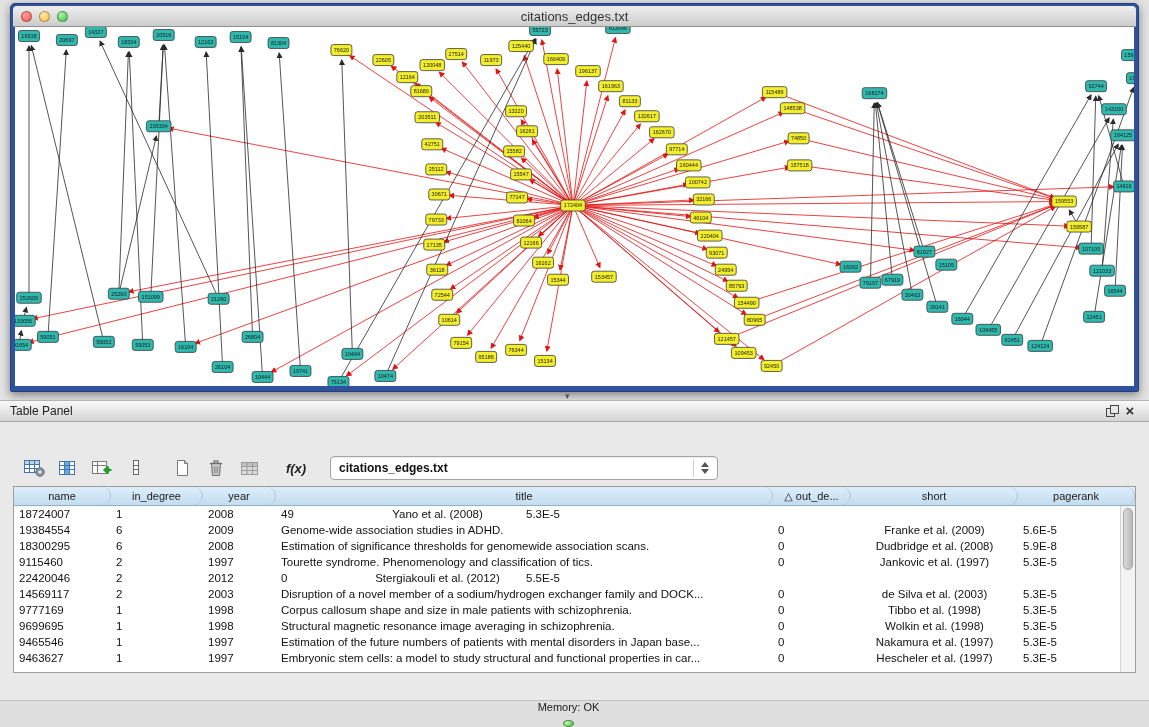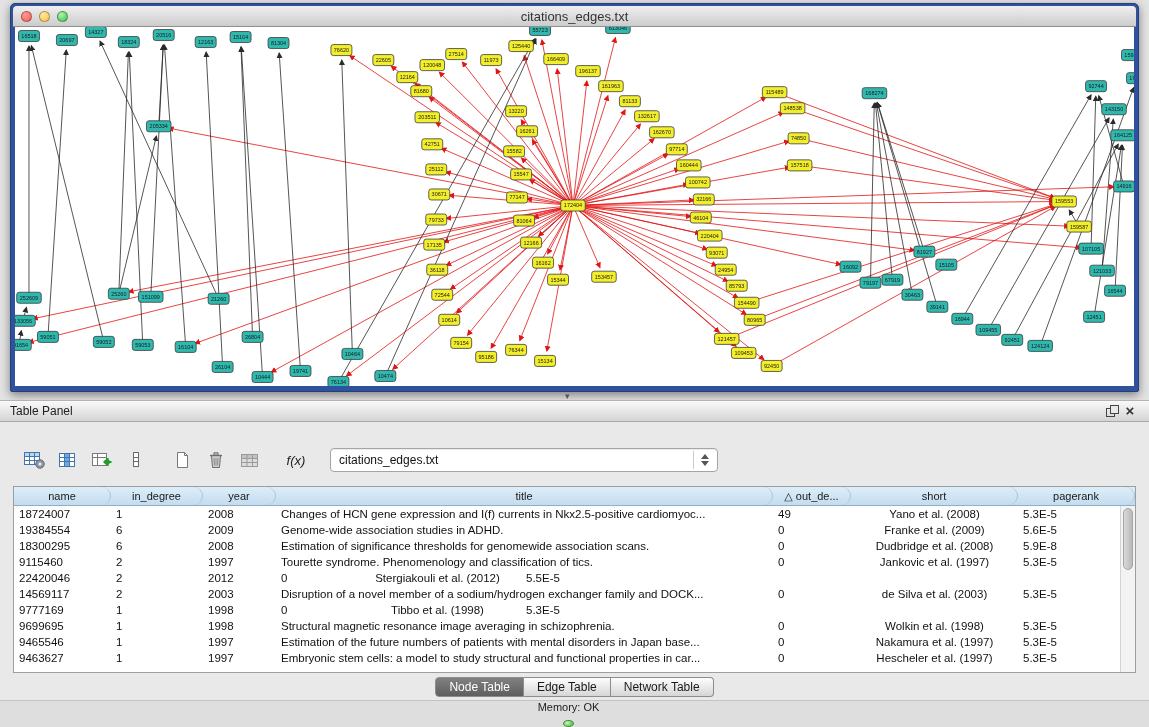--- a/index.html
+++ b/index.html
@@ -28,21 +28,21 @@
   
   .table-panel { position:absolute; top:400px; left:0; width:1149px; height:300px;
     background:#e9e9e9; border-top:1px solid #b3b3b3; }
   .panel-header { height:21px; background:linear-gradient(#f9f9f9,#d4d4d4);
     border-bottom:1px solid #a8a8a8; display:flex; align-items:center; padding:0 10px;
     font-size:12px; color:#222; }
   .panel-header .spacer { flex:1; }
   .hdr-btn { display:flex; align-items:center; justify-content:center; width:18px; height:16px; color:#333; }
   .hdr-close { font-size:15px; font-weight:bold; line-height:14px; }
 
-  .toolbar { position:absolute; top:44px; left:20px; height:30px; display:flex; align-items:center; gap:6px; }
+  .toolbar { position:absolute; top:52px; left:20px; height:30px; display:flex; align-items:center; gap:6px;font-weight:bold; }
   .tool-btn { width:28px; height:26px; display:flex; align-items:center; justify-content:center; }
   .tool-gap { width:6px; }
   .fx-label { font-size:13px; font-style:italic; color:#222; }
   .dropdown { margin-left:14px; width:388px; height:24px; background:#ffffff;
     border:1px solid #a5a5a5; border-radius:4px; display:flex; align-items:center;
     padding:0 8px; font-size:12px; color:#111; box-shadow:inset 0 1px 1px rgba(0,0,0,.08); }
   .dd-arrows { margin-left:auto; display:flex; flex-direction:column; gap:2px; align-items:center;
     border-left:1px solid #ccc; padding-left:7px; height:18px; justify-content:center; }
   .dd-arrows i { display:block; width:0; height:0; border-left:4px solid transparent; border-right:4px solid transparent; }
   .dd-up   { border-bottom:5px solid #555; }
@@ -535,21 +535,20 @@
         <div class="tcell c3">title</div>
         <div class="tcell c4">△ out_de...</div>
         <div class="tcell c5">short</div>
         <div class="tcell c6">pagerank</div>
       </div>
     <div class="tbody">
         <div class="trow">
           <div class="tcell c0">18724007</div>
           <div class="tcell c1">1</div>
           <div class="tcell c2">2008</div>
-          <div class="tcell c3">Changes of HCN gene expression and I(f) currents in Nkx2.5-positive cardiomyoc...</div>
           <div class="tcell c4">49</div>
           <div class="tcell c5">Yano et al. (2008)</div>
           <div class="tcell c6">5.3E-5</div>
         </div>
         <div class="trow">
           <div class="tcell c0">19384554</div>
           <div class="tcell c1">6</div>
           <div class="tcell c2">2009</div>
           <div class="tcell c3">Genome-wide association studies in ADHD.</div>
           <div class="tcell c4">0</div>
@@ -588,20 +587,21 @@
           <div class="tcell c2">2003</div>
           <div class="tcell c3">Disruption of a novel member of a sodium/hydrogen exchanger family and DOCK...</div>
           <div class="tcell c4">0</div>
           <div class="tcell c5">de Silva et al. (2003)</div>
           <div class="tcell c6">5.3E-5</div>
         </div>
         <div class="trow">
           <div class="tcell c0">9777169</div>
           <div class="tcell c1">1</div>
           <div class="tcell c2">1998</div>
+          <div class="tcell c3">Corpus callosum shape and size in male patients with schizophrenia.</div>
           <div class="tcell c4">0</div>
           <div class="tcell c5">Tibbo et al. (1998)</div>
           <div class="tcell c6">5.3E-5</div>
         </div>
         <div class="trow">
           <div class="tcell c0">9699695</div>
           <div class="tcell c1">1</div>
           <div class="tcell c2">1998</div>
           <div class="tcell c3">Structural magnetic resonance image averaging in schizophrenia.</div>
           <div class="tcell c4">0</div>
@@ -625,23 +625,18 @@
           <div class="tcell c4">0</div>
           <div class="tcell c5">Hescheler et al. (1997)</div>
           <div class="tcell c6">5.3E-5</div>
         </div>
       </div>
     <div class="vscroll">
       <div class="vthumb"></div>
     </div>
   </div>
 
-  <div class="tabbar">
-      <div class="tab active">Node Table</div>
-      <div class="tab">Edge Table</div>
-      <div class="tab">Network Table</div>
-    </div>
 </div>
 
 <div class="status-bar">
   <span>Memory: OK</span>
   <span class="mem-dot"></span>
 </div>
 
 </body></html>

